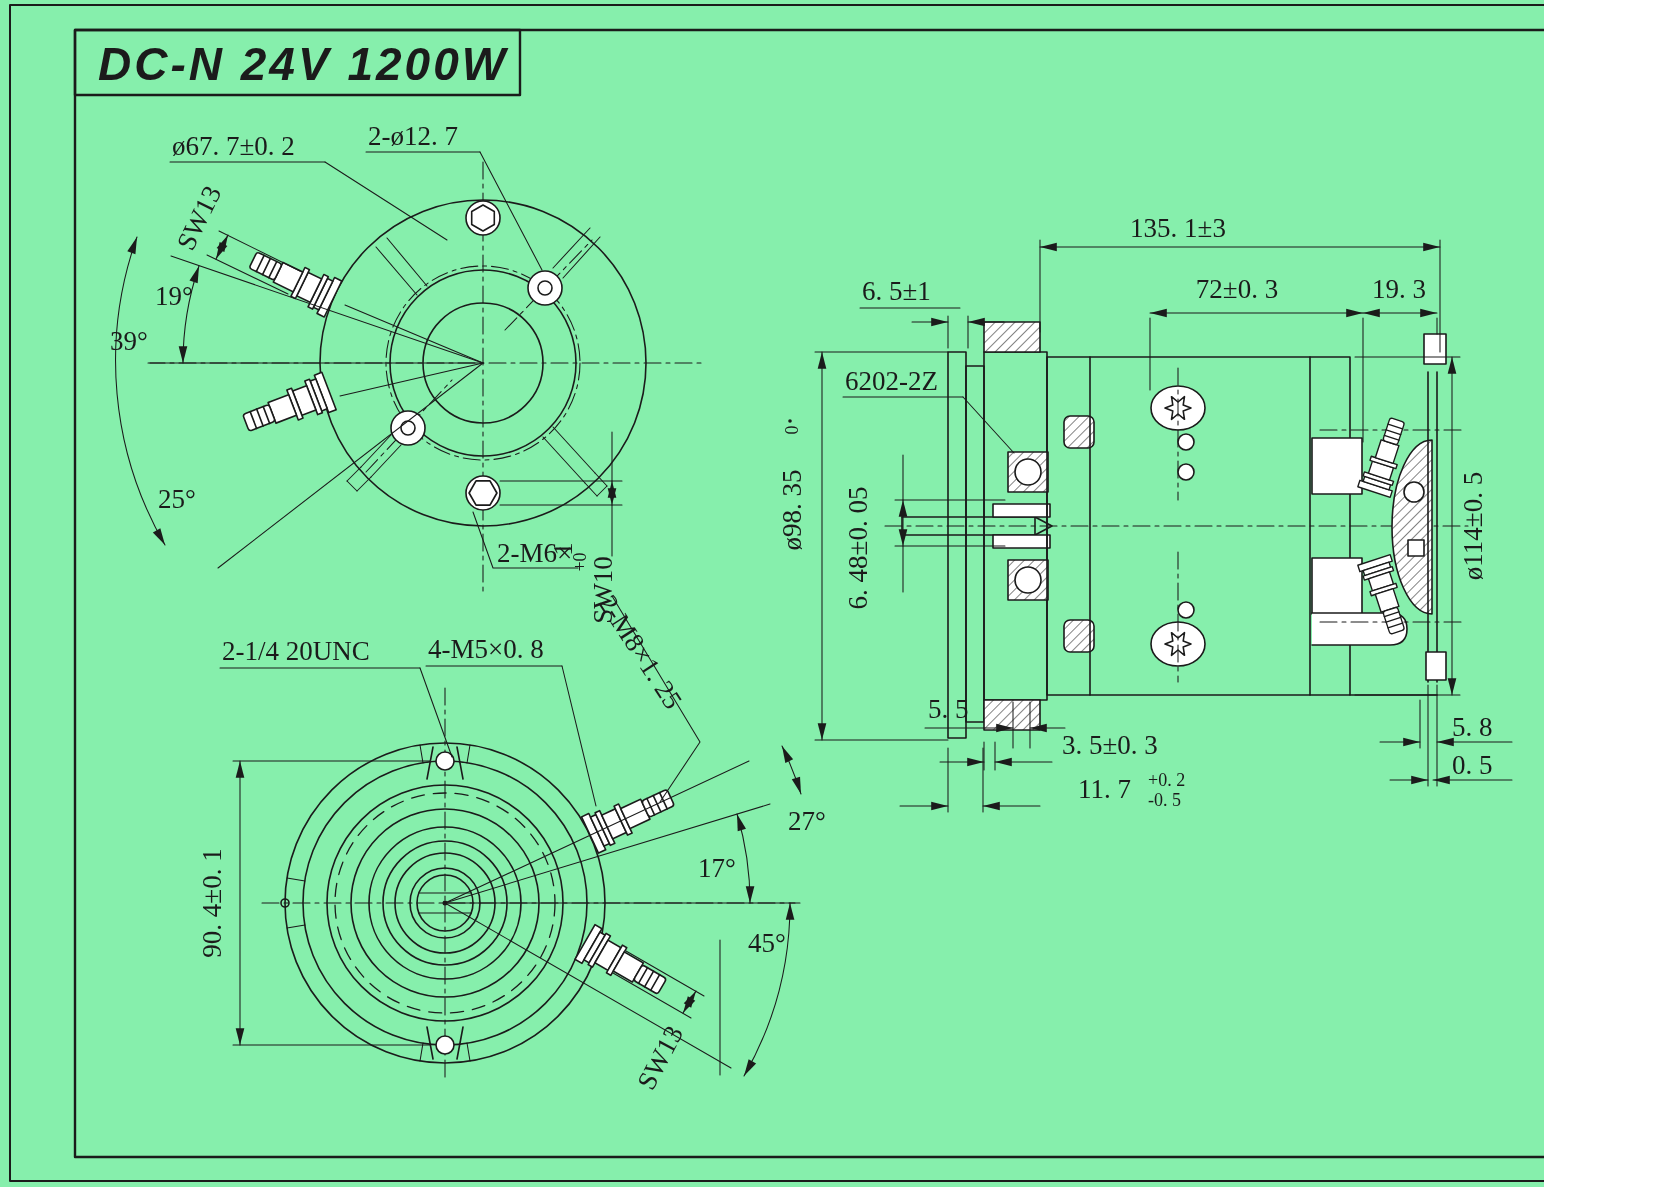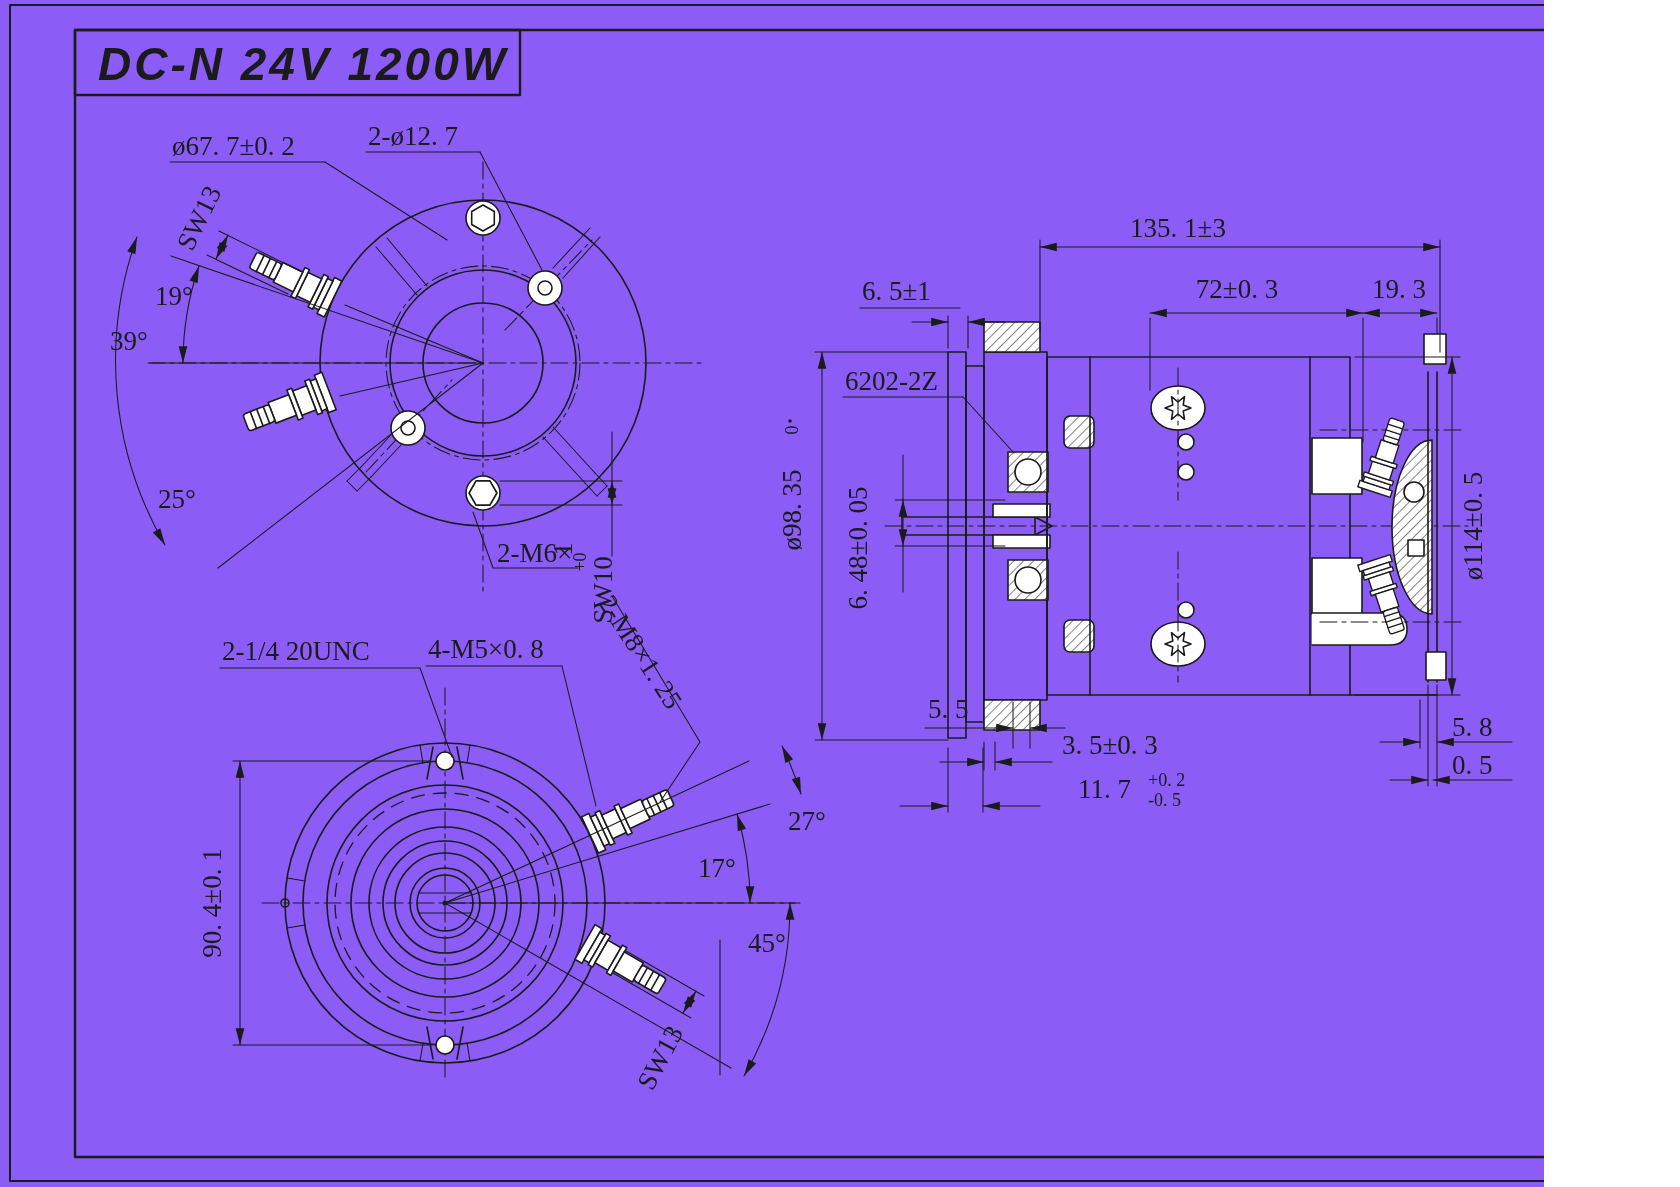--- a/index.html
+++ b/index.html
@@ -1,16 +1,16 @@
 <!DOCTYPE html>
 <html><head>
 <meta charset="utf-8">
 <style>
   html,body{margin:0;padding:0;background:#ffffff;}
-  .wrap{width:1544px;height:1187px;background:#8b5cf6;position:relative;overflow:hidden;}
+  .wrap{width:1544px;height:1187px;background:#86efac;position:relative;overflow:hidden;}
   svg{display:block;}
   .ln{stroke:#1b1b1b;stroke-width:1.6;fill:none;stroke-linecap:round;stroke-linejoin:round;}
   .lt{stroke-width:1.05;}
   .lb{stroke-width:2.4;}
   .cl{stroke-dasharray:17 5 4 5;stroke-width:1.05;}
   .dsh{stroke-dasharray:13 9;stroke-width:1.3;}
   .fw{fill:#ffffff;}
   .dim{font-family:"Liberation Serif","DejaVu Serif",serif;font-size:27px;fill:#1b1b1b;stroke:none;}
   .dsm{font-size:18px;}
   .ttl{font-family:"Liberation Sans","DejaVu Sans",sans-serif;font-style:italic;font-weight:600;

